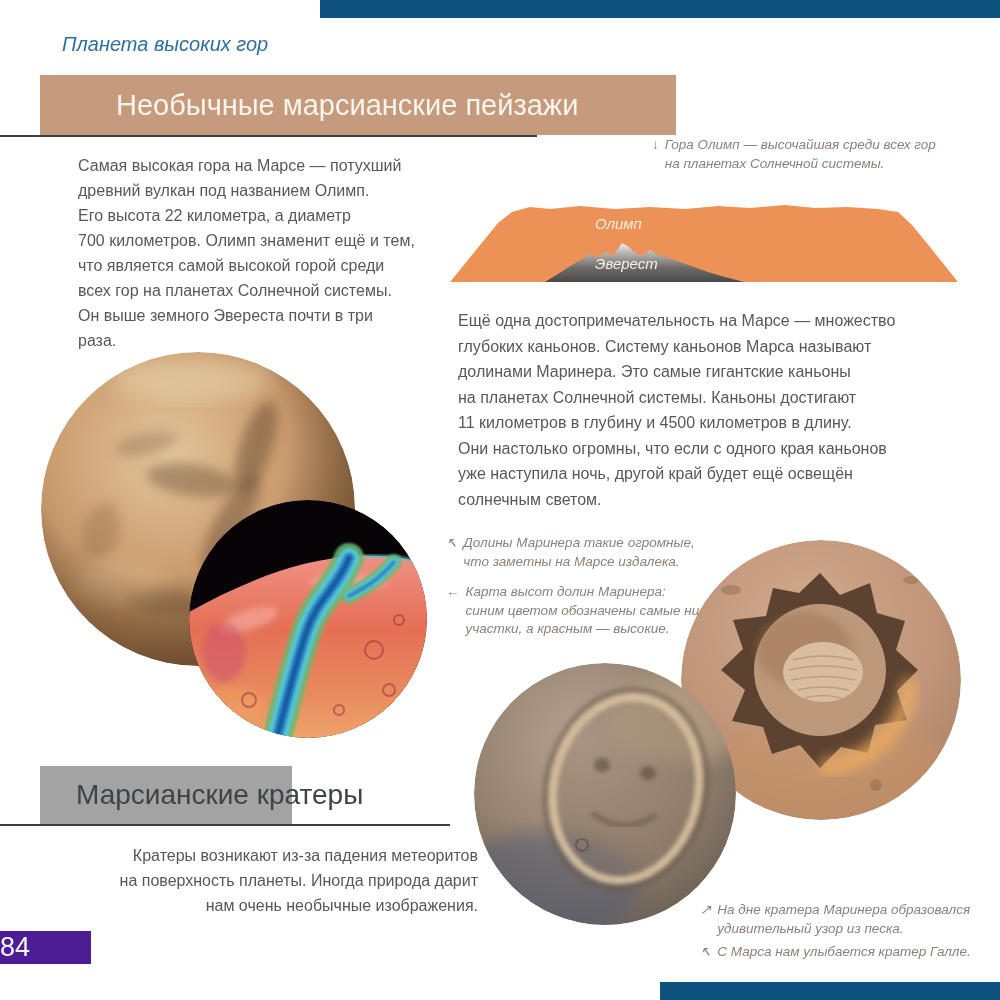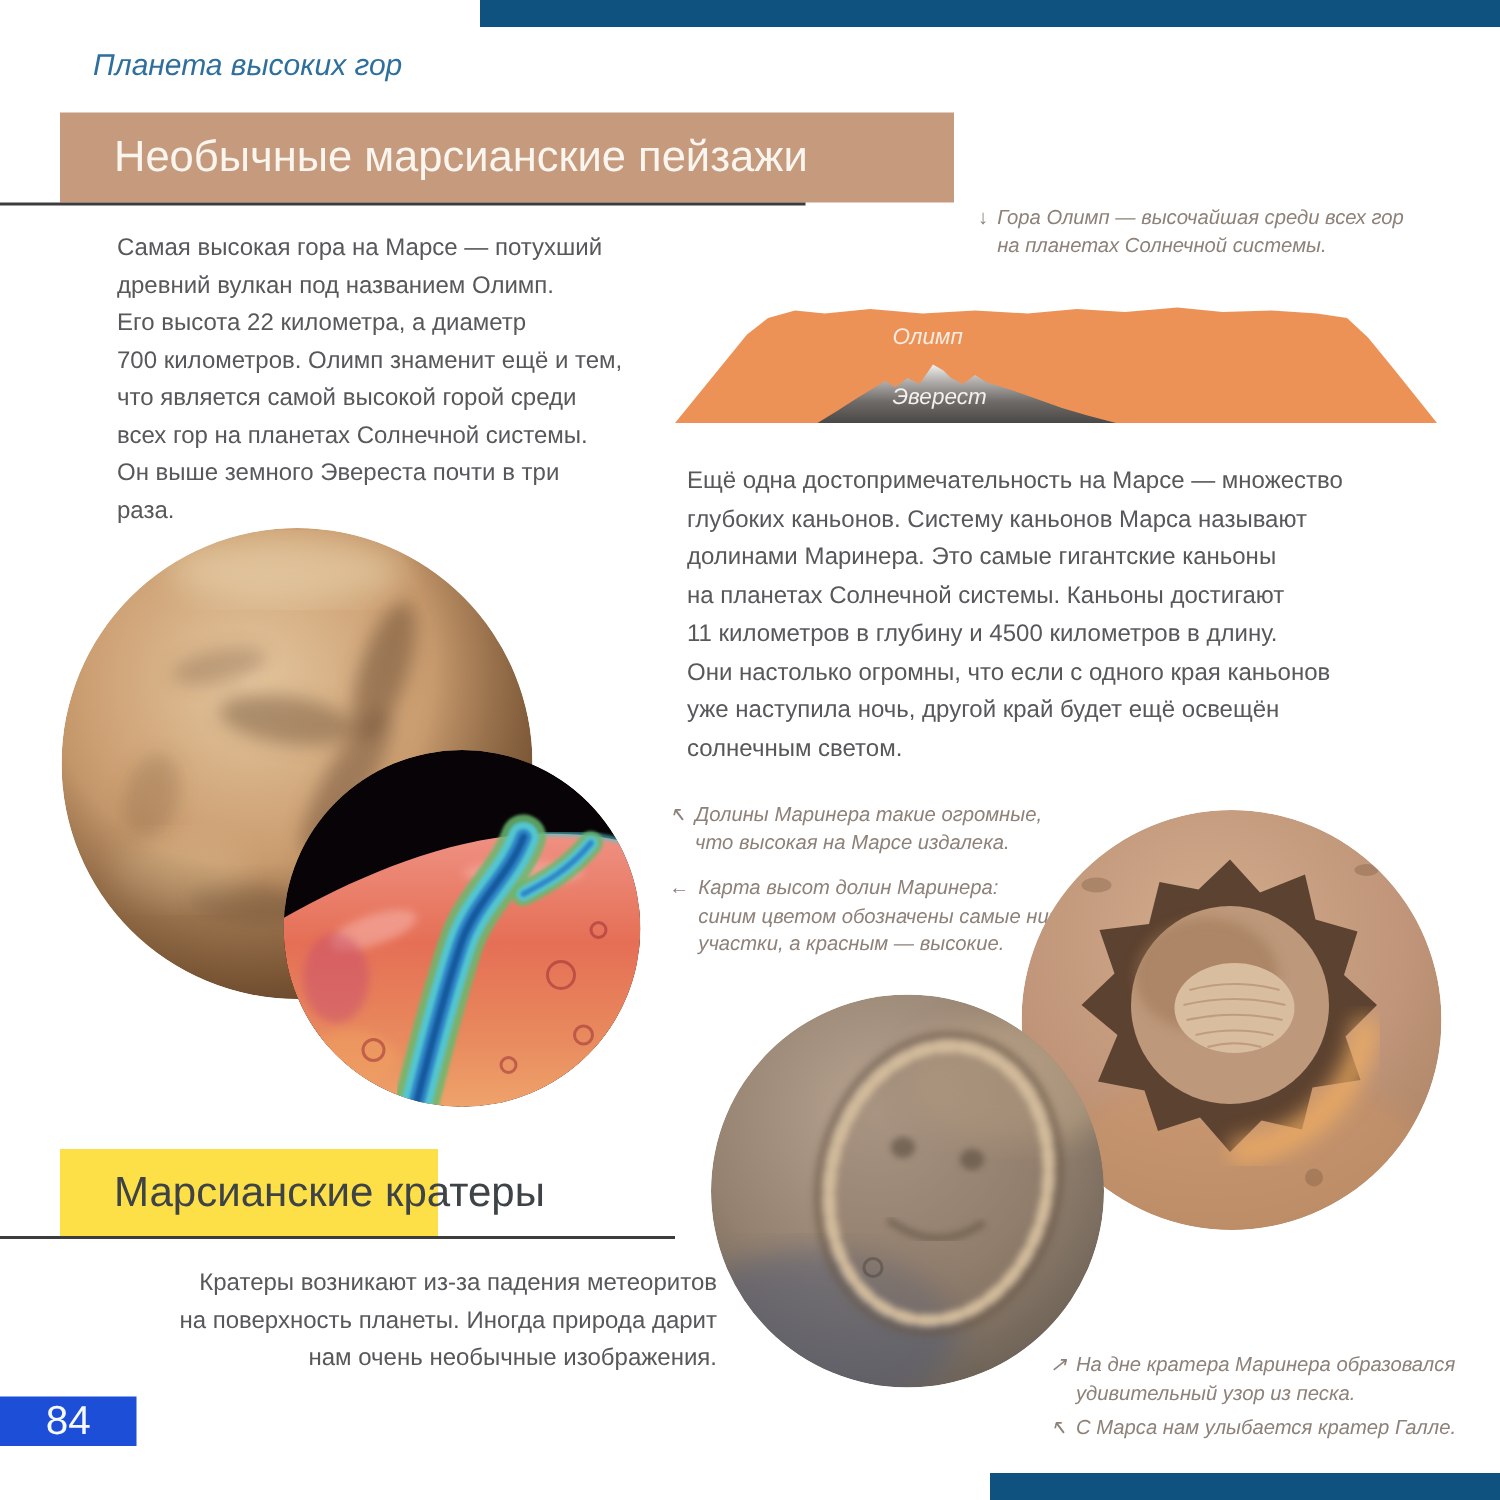--- a/index.html
+++ b/index.html
@@ -6,21 +6,21 @@
   #page{
     position:relative;width:1000px;height:1000px;background:#ffffff;overflow:hidden;
     font-family:"Liberation Sans",sans-serif;
     text-decoration:underline;
   }
   .abs{position:absolute;}
   .bar{background:#0f527f;}
   #topbar{left:320px;top:0;width:680px;height:18px;}
   #bottombar{left:660px;top:982px;width:340px;height:18px;}
   #kicker{left:62px;top:33px;font-style:italic;font-size:20px;color:#2e6f9e;}
-  #h1block{left:40px;top:75px;width:596px;height:60px;background:#c69a7c;}
+  #h1block{left:40px;top:75px;width:596px;height:60px;background:#c69a7c;padding-left:40px;}
   #h1block .h1text{
     display:block;padding-left:36px;line-height:60px;font-size:29px;color:#fbf5ef;
     white-space:nowrap;font-weight:normal;margin:0;
   }
   .rule{background:#3c3c3c;height:2px;}
   #rule1{left:0;top:135px;width:537px;}
   #rule2{left:0;top:824px;width:450px;}
   .body-par{
     font-size:16px;line-height:25px;color:#57585a;white-space:pre-line;
   }
@@ -36,28 +36,28 @@
   #cap-marineris-far{left:446px;top:534px;width:280px;}
   #cap-marineris-map{left:446px;top:583px;width:290px;}
   #cap-victoria{left:700px;top:901px;width:290px;}
   #cap-galle{left:700px;top:943px;width:290px;}
   #mountains{left:450px;top:195px;width:510px;height:90px;}
   .photo{border-radius:50%;overflow:hidden;display:block;}
   #mars-photo{left:41px;top:352px;width:314px;height:314px;z-index:1;}
   #map-photo{left:189px;top:500px;width:238px;height:238px;z-index:2;}
   #victoria-photo{left:681px;top:540px;width:280px;height:280px;z-index:3;}
   #galle-photo{left:474px;top:663px;width:262px;height:262px;z-index:4;}
-  #h2block{left:40px;top:766px;width:252px;height:58px;background:#fde047;}
+  #h2block{left:40px;top:766px;width:252px;height:58px;background:#a3a3a3;}
   #h2block .h2text{
     display:block;padding-left:36px;line-height:58px;font-size:28px;color:#3e4347;
     white-space:nowrap;font-weight:normal;margin:0;
   }
   #pagenum{
-    left:0;top:931px;width:91px;height:33px;background:#1d4ed8;color:#f6f9fb;
-    font-size:27px;line-height:32px;text-align:center;
+    left:0;top:931px;width:91px;height:33px;background:#4c1d95;color:#f6f9fb;
+    font-size:27px;line-height:32px;
   }
   svg text{font-family:"Liberation Sans",sans-serif;}
 </style>
 </head>
 <body>
 
 <div id="page">
 
   <div id="topbar" class="abs bar"></div>
 
@@ -103,21 +103,21 @@
 долинами Маринера. Это самые гигантские каньоны
 на планетах Солнечной системы. Каньоны достигают
 11 километров в глубину и 4500 километров в длину.
 Они настолько огромны, что если с одного края каньонов
 уже наступила ночь, другой край будет ещё освещён
 солнечным светом.</div>
 
   <div id="cap-marineris-far" class="abs caption">
     <span class="arr">↖</span>
     <span class="ctext">Долины Маринера такие огромные,
-что высокая на Марсе издалека.</span>
+что заметны на Марсе издалека.</span>
   </div>
 
   <div id="cap-marineris-map" class="abs caption">
     <span class="arr">←</span>
     <span class="ctext">Карта высот долин Маринера:
 синим цветом обозначены самые низкие
 участки, а красным — высокие.</span>
   </div>
 
   <svg id="mars-photo" class="abs photo" viewBox="0 0 314 314">

